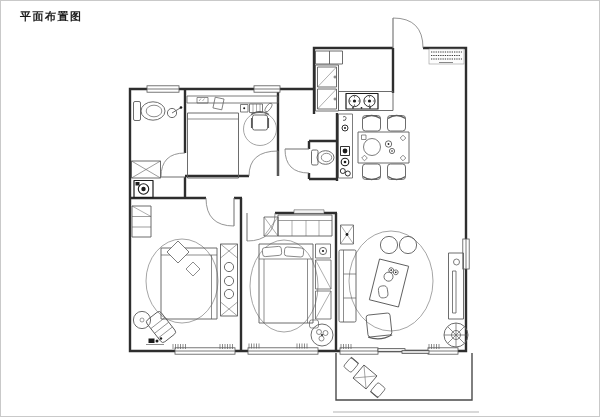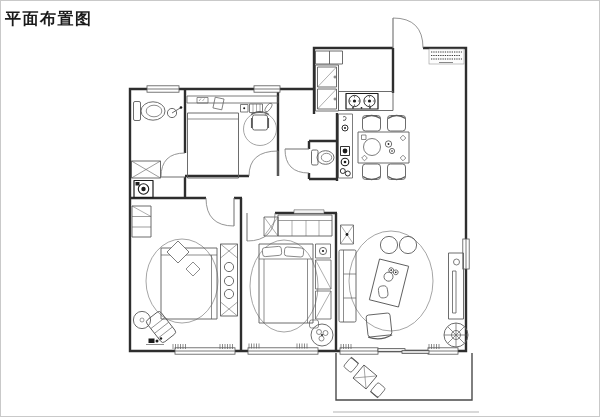--- a/index.html
+++ b/index.html
@@ -1,19 +1,19 @@
 <!DOCTYPE html>
 <html><head>
 <meta charset="utf-8">
 <style>
   html,body{margin:0;padding:0;background:#ffffff;}
   .pg{position:relative;width:600px;height:417px;background:#ffffff;
       border:1px solid #c9c9c9;box-sizing:border-box;overflow:hidden;
       font-family:"Liberation Sans","DejaVu Sans",sans-serif;}
-  .title{position:absolute;left:4px;top:8px;font-size:16px;font-weight:700;
+  .title{position:absolute;left:19px;top:8px;font-size:11px;font-weight:700;
          letter-spacing:1.5px;color:#1a1a1a;text-align:right;}
   svg{position:absolute;left:0;top:0;}
   .inkfill{fill:#1c1c1c;stroke:none;}
 </style>
 </head>
 <body>
 
 <div class="pg">
   <div class="title">平面布置图</div>
 

